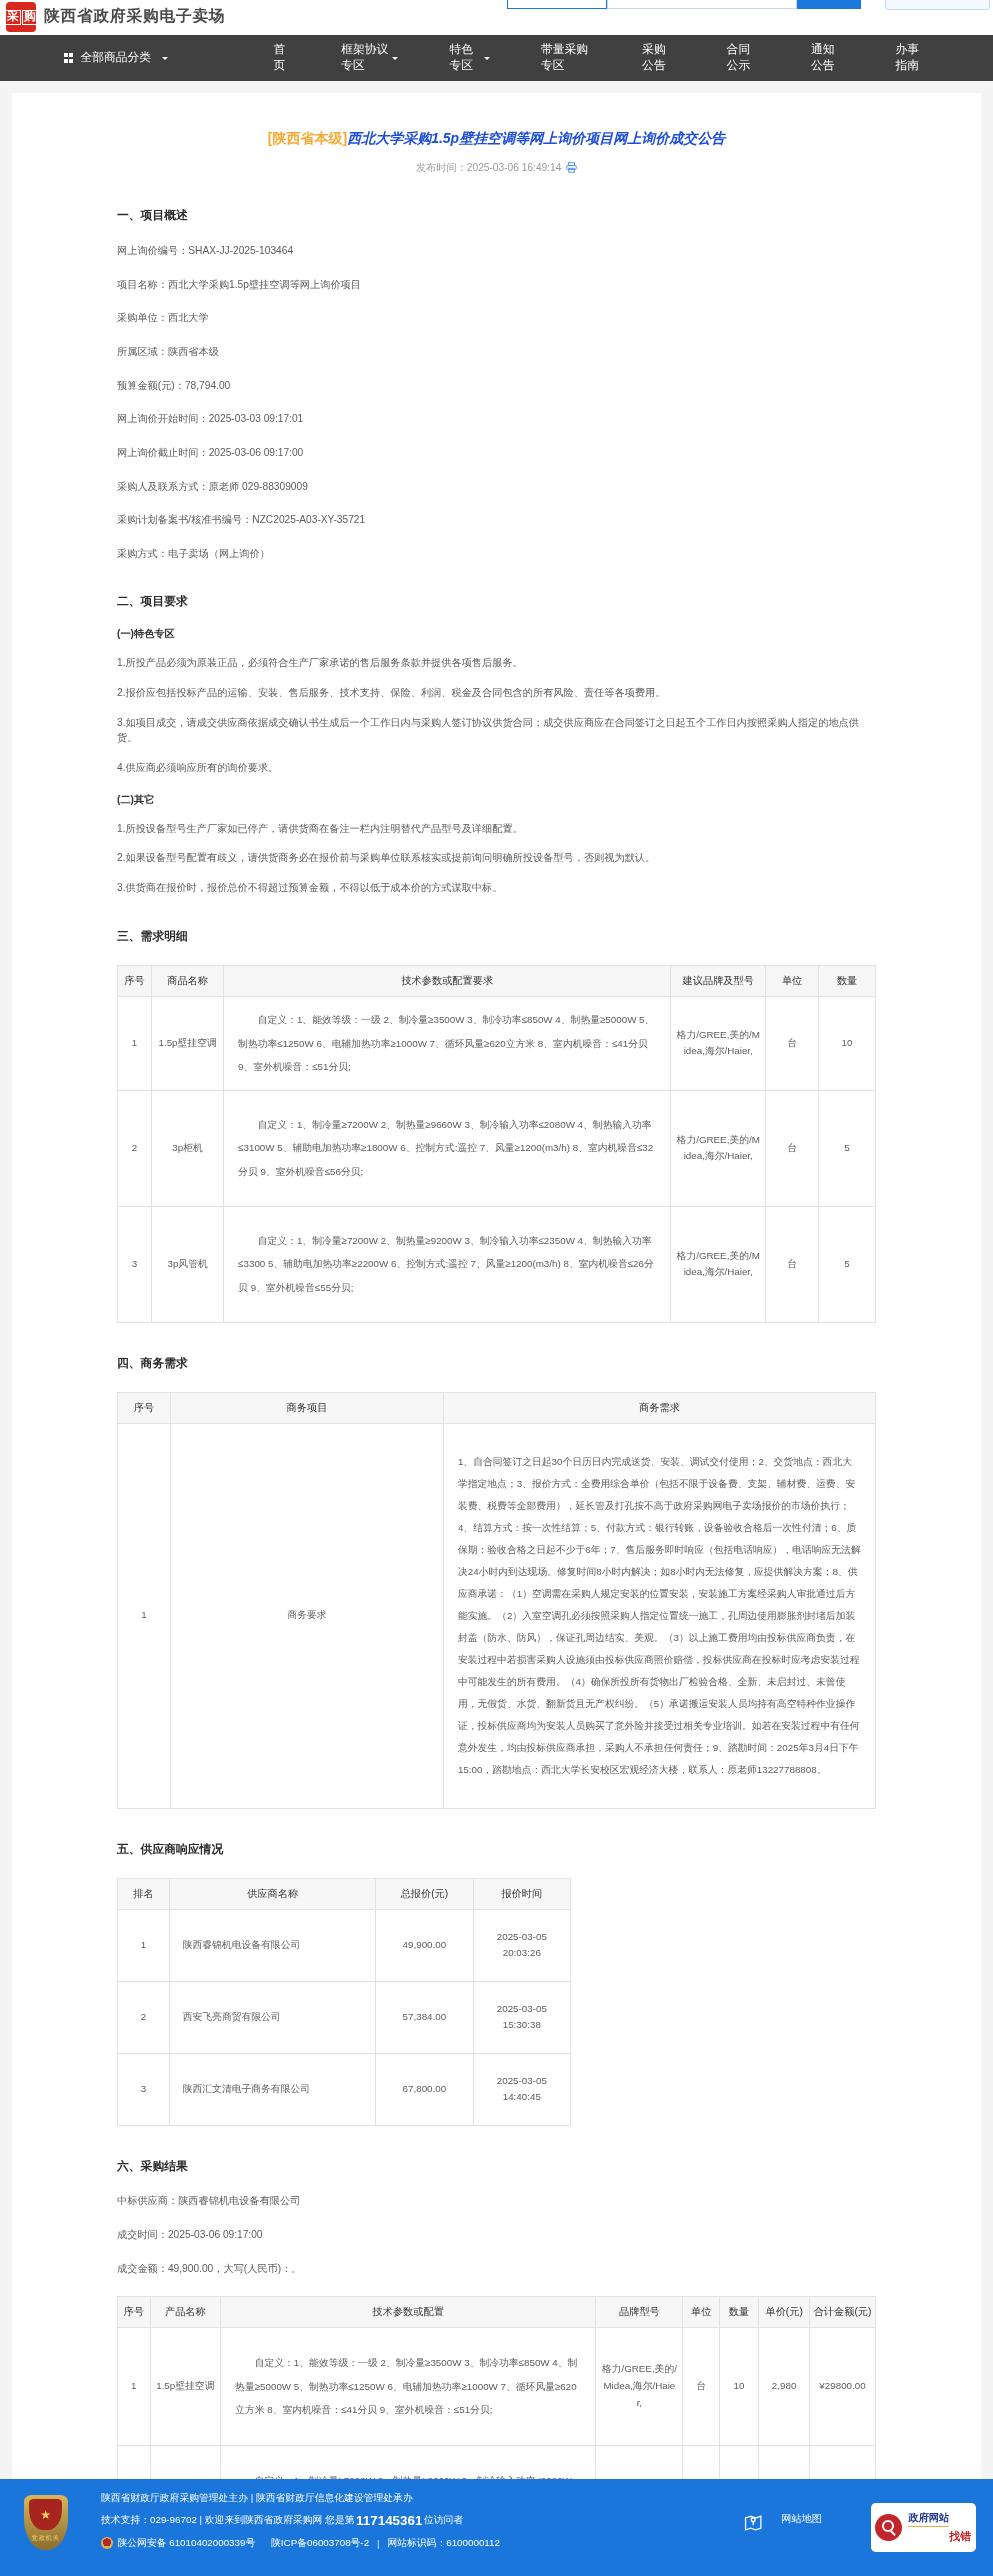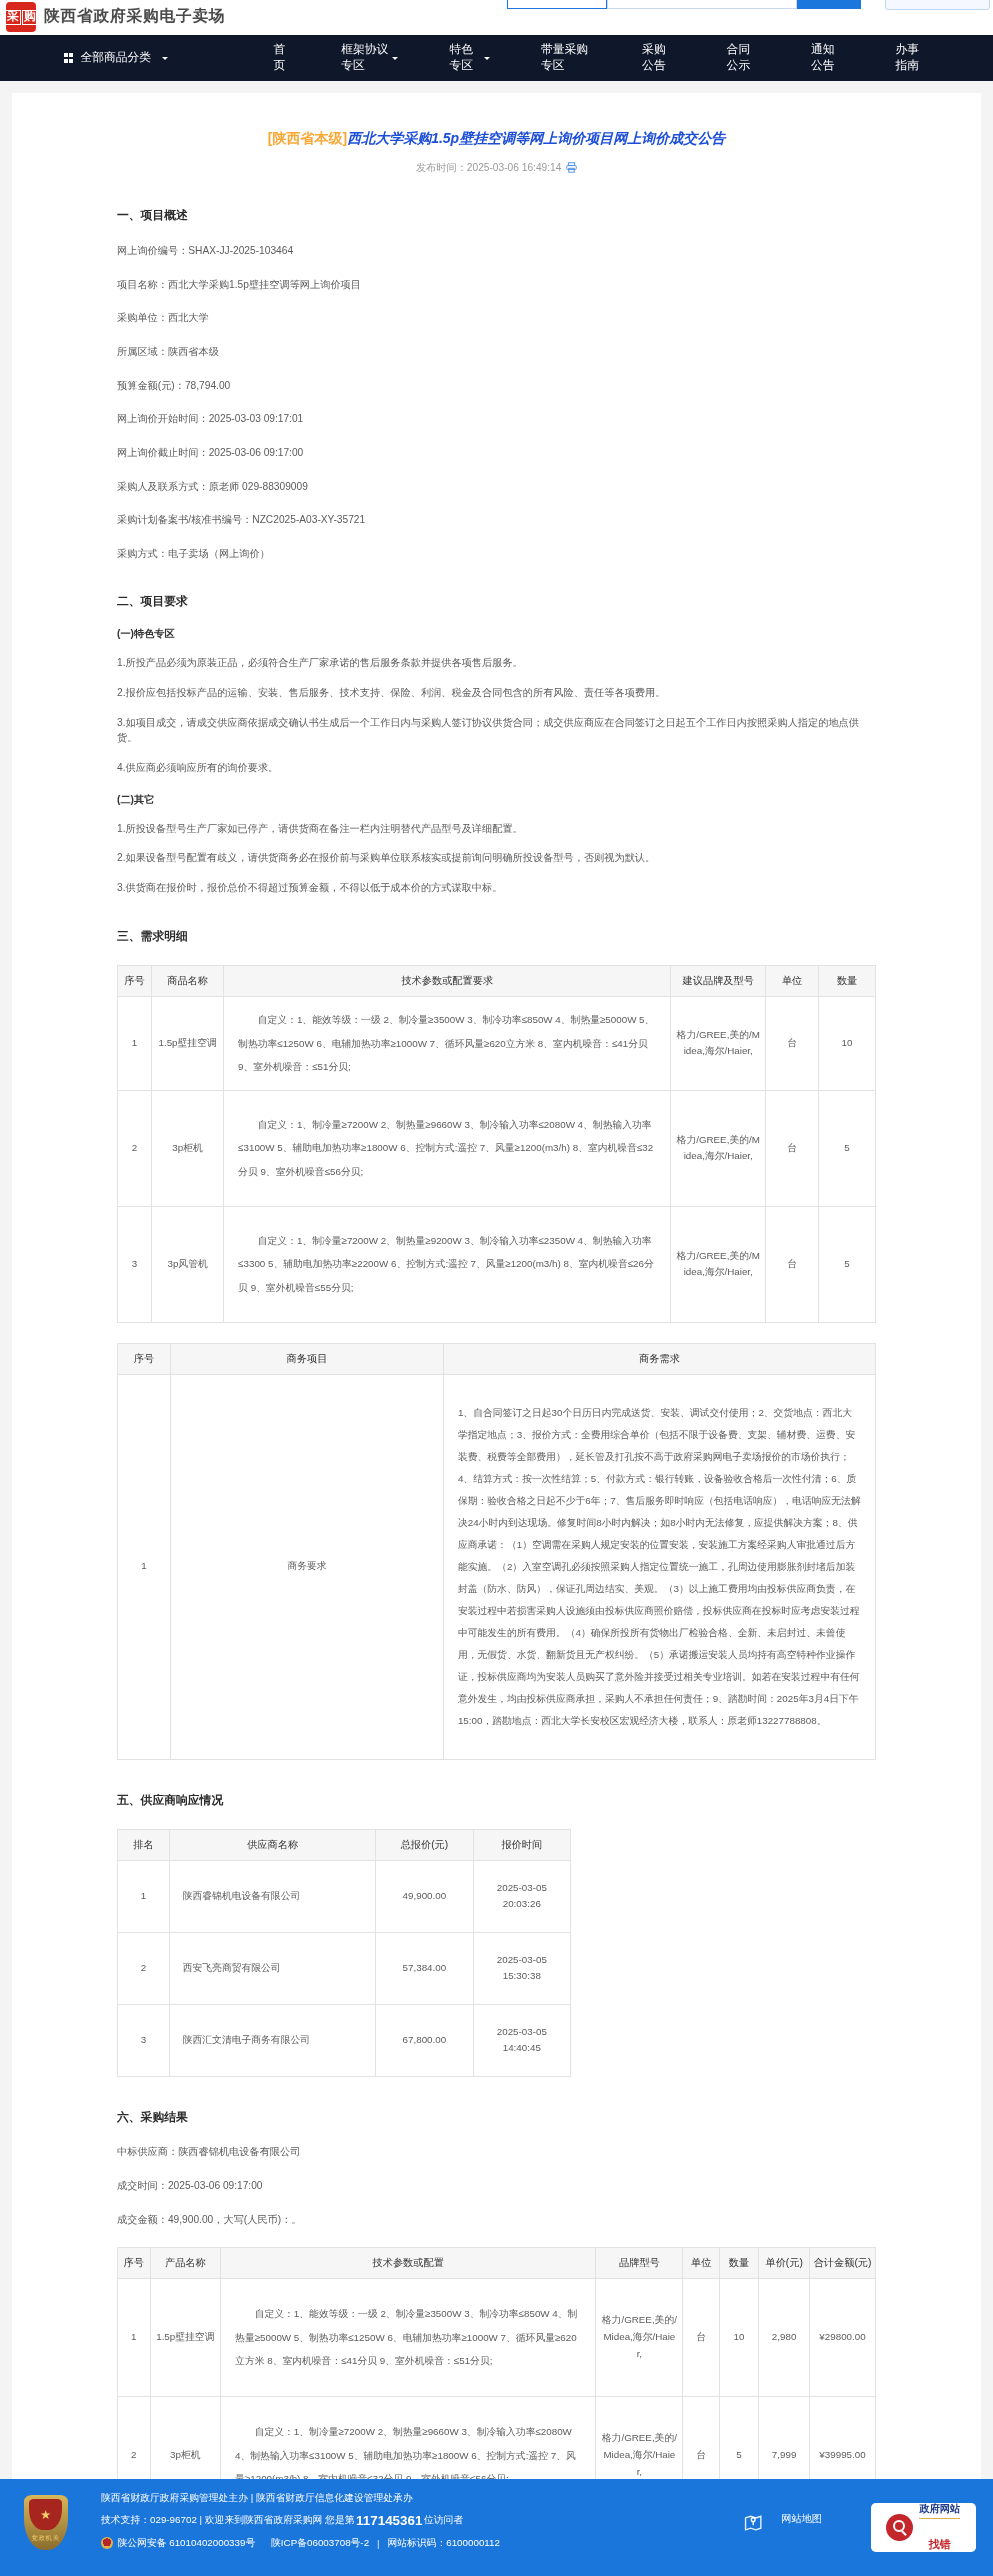--- a/index.html
+++ b/index.html
@@ -11,21 +11,21 @@
   .logo-box { position:absolute; left:6.3px; top:2.4px; width:30px; height:30px; background:#d8281e; border-radius:3.9px;
               display:flex; align-items:center; justify-content:center; gap:1.6px; }
   .logo-box span { color:#fff; font-size:11.8px; font-weight:bold; line-height:1; border:0.8px solid #fff; padding:0.8px; }
   .brand { position:absolute; left:44px; top:6.3px; font-size:15.7px; font-weight:bold; color:#4a4a4a; letter-spacing:0.8px; }
   .search-cat { position:absolute; left:507px; top:-19px; width:100px; height:28px; background:#fff; border:1.6px solid #1b77dc; }
   .search-input { position:absolute; left:607px; top:-19px; width:190px; height:28px; background:#fff; border:0.8px solid #c9d8ef; }
   .search-btn { position:absolute; left:797px; top:-19px; width:64px; height:28px; background:#1b77dc; border:none; }
   .hdr-side-btn { position:absolute; left:885px; top:-17.3px; width:105px; height:27px; background:#f5f9ff; border:0.8px solid #bcd6f5; border-radius:3.1px; }
 
   
-  .nav { height:46px; background:#0f172a; }
+  .nav { height:46px; background:#404040; }
   .nav-inner { width:865px; margin:0 auto; height:100%; display:flex; align-items:center; color:#fff; }
   .nav-cat { display:flex; align-items:center; gap:7px; font-size:11.8px; width:169px; cursor:pointer; }
   .grid-icon { display:grid; grid-template-columns:3.9px 3.9px; grid-template-rows:3.9px 3.9px; gap:1.6px; }
   .grid-icon i { background:#fff; }
   .caret { width:0; height:0; border-left:3.1px solid transparent; border-right:3.1px solid transparent; border-top:3.9px solid #fff; display:inline-block; margin-left:3.9px; }
   .nav-items { display:flex; align-items:center; gap:51px; margin-left:67px; }
   .nav-item { font-size:11.8px; color:#fff; text-decoration:none; cursor:pointer; display:flex; align-items:center; }
 
   
   .card { width:969px; margin:11.8px auto 0; background:#fff; padding:19px 105px 23.6px; }
@@ -59,21 +59,21 @@
   .f-line { margin-bottom:8.6px; font-size:9.8px; display:flex; align-items:center; }
   .f-count { font-weight:bold; font-size:13.4px; margin:0 1.6px; }
   .badge-dot { width:11.8px; height:11.8px; border-radius:50%; background:radial-gradient(circle at 50% 45%, #b3262a 0 45%, #d9b24a 46% 100%); margin-right:4.7px; flex:0 0 auto; }
   .f-sep { margin:0 7.9px; opacity:.85; }
   .sitemap { position:absolute; right:171px; top:33px; display:flex; align-items:flex-start; gap:18px; font-size:10.2px; cursor:pointer; }
   .find-err { position:absolute; right:17.3px; top:23.6px; width:105px; height:49px; background:#fff; border-radius:4.7px;
               display:flex; align-items:center; justify-content:center; gap:6.3px; cursor:pointer; }
   .mag { width:27px; height:27px; border-radius:50%; background:#c3272b; position:relative; }
   .mag::before { content:""; position:absolute; left:7px; top:6.3px; width:7.9px; height:7.9px; border:2.4px solid #fff; border-radius:50%; }
   .mag::after { content:""; position:absolute; left:16.5px; top:16.5px; width:2.4px; height:6.3px; background:#fff; transform:rotate(-45deg); }
-  .fe-col { display:flex; flex-direction:column; align-items:center; }
+  .fe-col { display:flex; flex-direction:row; align-items:flex-start; }
   .fe-top { color:#1f3b8c; font-weight:bold; font-size:10.2px; border-bottom:1.6px solid #d9b24a; padding-bottom:1.6px; }
   .fe-bottom { color:#c3272b; font-weight:bold; font-size:11px; margin-top:18px; }
 
   col.c-no{width:4.5%} col.c-name{width:9.5%} col.c-tech{width:59%} col.c-brand{width:12.5%} col.c-unit{width:7%} col.c-qty{width:7.5%}
   col.b-no{width:7%} col.b-item{width:36%} col.b-req{width:57%}
   col.s-rank{width:11.5%} col.s-name{width:45.5%} col.s-price{width:21.5%} col.s-time{width:21.5%}
   col.r-no{width:4.3%} col.r-name{width:9.3%} col.r-tech{width:49.5%} col.r-brand{width:11.5%} col.r-unit{width:4.8%} col.r-qty{width:5.2%} col.r-price{width:6.7%} col.r-total{width:8.7%}
 </style>
 </head>
 <body>
@@ -210,20 +210,21 @@
         <td>3</td>
             <td>3p风管机</td>
         <td class="tech">自定义：1、制冷量≥7200W 2、制热量≥9200W 3、制冷输入功率≤2350W 4、制热输入功率≤3300 5、辅助电加热功率≥2200W 6、控制方式:遥控 7、风量≥1200(m3/h) 8、室内机噪音≤26分贝 9、室外机噪音≤55分贝;</td>
             <td>格力/GREE,美的/Midea,海尔/Haier,</td>
         <td>台</td>
             <td>5</td>
       </tr>
     </tbody>
       </table>
 
+    <div class="sec-h">四、商务需求</div>
     <table>
       <colgroup>
           <col class="b-no">
           <col class="b-item">
           <col class="b-req">
         </colgroup>
       <tbody>
           <tr>
         <th>序号</th>
         <th>商务项目</th>

